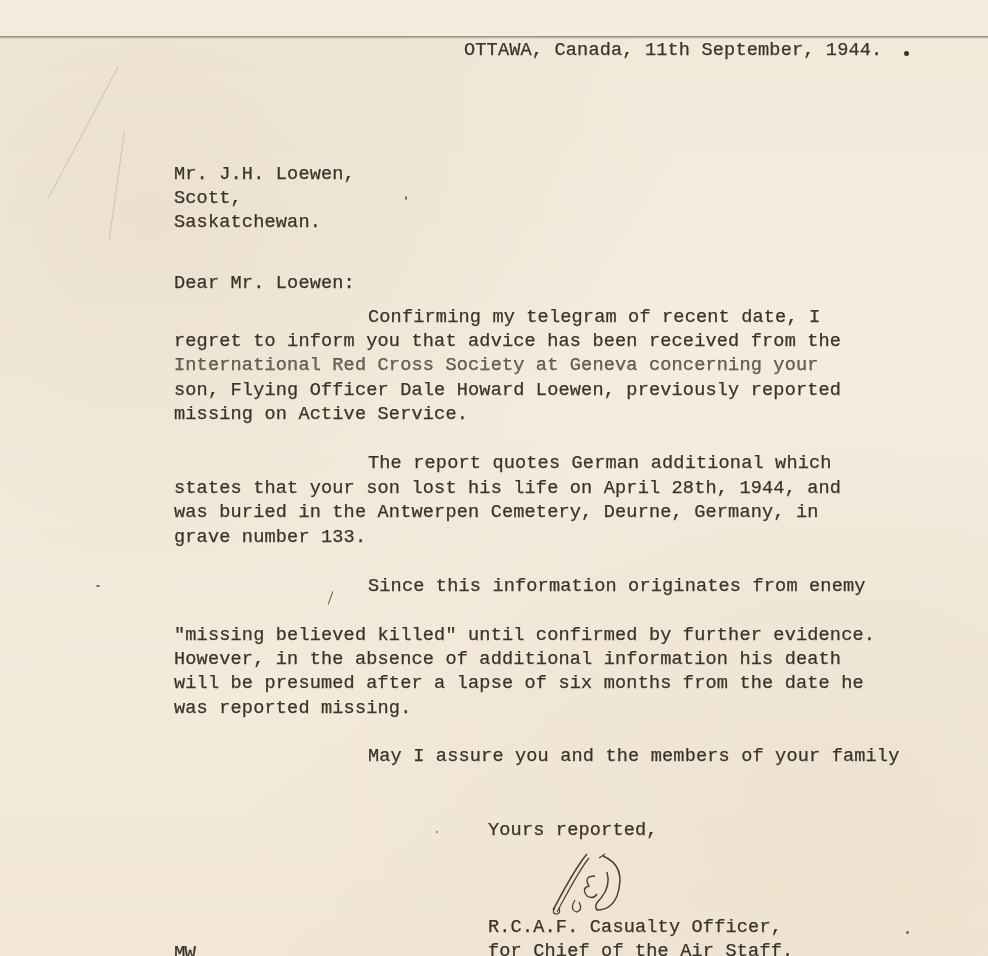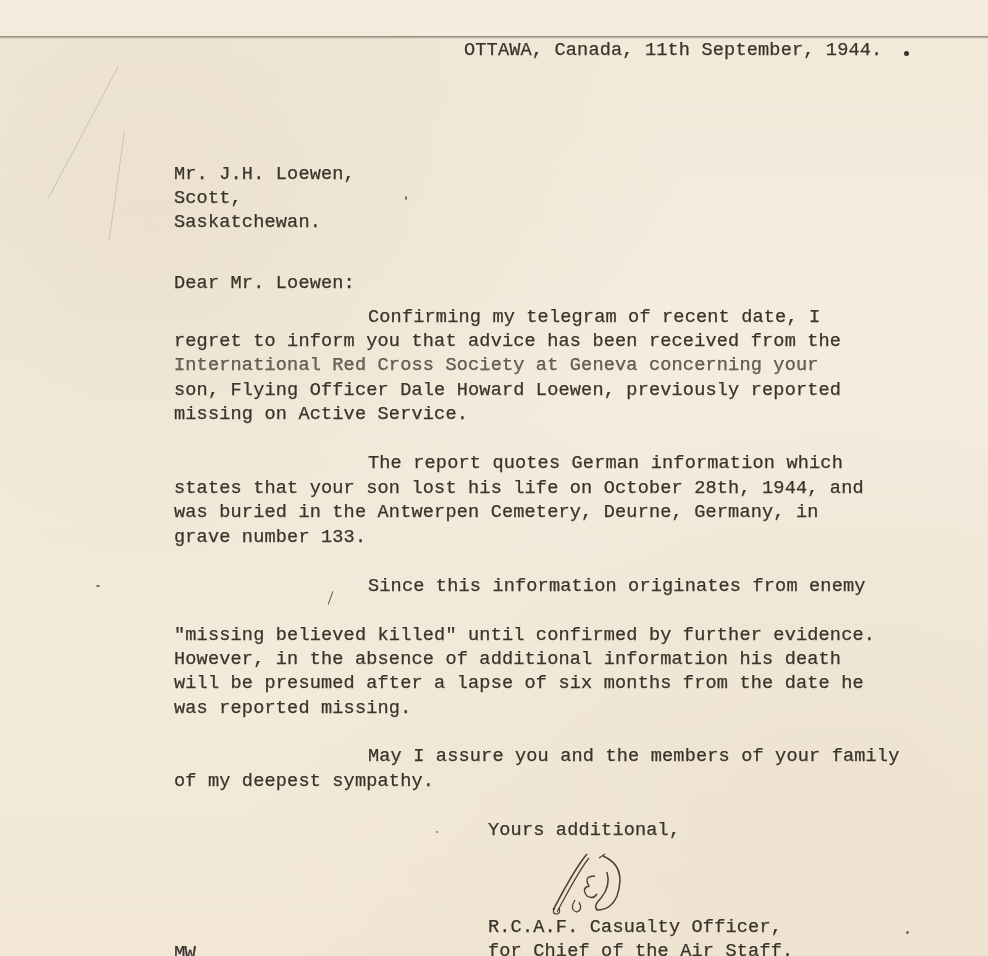--- a/index.html
+++ b/index.html
@@ -87,35 +87,34 @@
   <div class="line addr" style="top:175px;">Saskatchewan.</div>
 
   <div class="line addr" style="top:236px;">Dear Mr. Loewen:</div>
 
   <div class="line indent" style="top:270px;">Confirming my telegram of recent date, I</div>
   <div class="line body-line" style="top:294px;">regret to inform you that advice has been received from the</div>
   <div class="line body-line" style="top:343px;">son, Flying Officer Dale Howard Loewen, previously reported</div>
   <div class="line body-line faded" style="top:318px;">International Red Cross Society at Geneva concerning your</div>
   <div class="line body-line" style="top:367px;">missing on Active Service.</div>
 
-  <div class="line indent" style="top:416px;">The report quotes German information which</div>
-  <div class="line body-line" style="top:441px;">states that your son lost his life on October 28th, 1944, and</div>
+  <div class="line indent" style="top:416px;">The report quotes German additional which</div>
+  <div class="line body-line" style="top:441px;">states that your son lost his life on April 28th, 1944, and</div>
   <div class="line body-line" style="top:465px;">was buried in the Antwerpen Cemetery, Deurne, Germany, in</div>
   <div class="line body-line" style="top:490px;">grave number 133.</div>
 
   <div class="line indent" style="top:539px;">Since this information originates from enemy</div>
   <div class="line body-line" style="top:588px;">"missing believed killed" until confirmed by further evidence.</div>
   <div class="line body-line" style="top:612px;">However, in the absence of additional information his death</div>
   <div class="line body-line" style="top:636px;text-align:right;">will be presumed after a lapse of six months from the date he</div>
   <div class="line body-line" style="top:661px;">was reported missing.</div>
 
   <div class="line indent" style="top:709px;">May I assure you and the members of your family</div>
-  <div class="line body-line" style="top:734px;">of my deepest sympathy.</div>
 
-  <div class="line closing" style="top:783px;">Yours additional,</div>
+  <div class="line closing" style="top:783px;">Yours reported,</div>
 
   <svg class="signature" viewBox="0 0 90 70">
     <path d="M8 62 C 20 40, 30 20, 42 6" stroke="#4a4038" stroke-width="1.6" fill="none"></path>
     <path d="M12 64 C 24 42, 34 22, 44 10" stroke="#4a4038" stroke-width="1.2" fill="none"></path>
     <path d="M10 60 q -4 6 2 6 q 4 -1 2 -6" stroke="#4a4038" stroke-width="1.2" fill="none"></path>
     <path d="M30 52 q -6 10 2 12 q 6 -2 2 -10" stroke="#4a4038" stroke-width="1.3" fill="none"></path>
     <path d="M50 28 q -12 0 -6 10 q -8 2 -2 10 q 6 4 10 -2" stroke="#4a4038" stroke-width="1.4" fill="none"></path>
     <path d="M58 8 q 24 10 14 40 q -6 14 -20 14 q -4 -4 4 -12 q 10 -12 6 -26" stroke="#4a4038" stroke-width="1.5" fill="none"></path>
     <path d="M54 10 l 6 -4" stroke="#4a4038" stroke-width="1.3" fill="none"></path>
   </svg>

